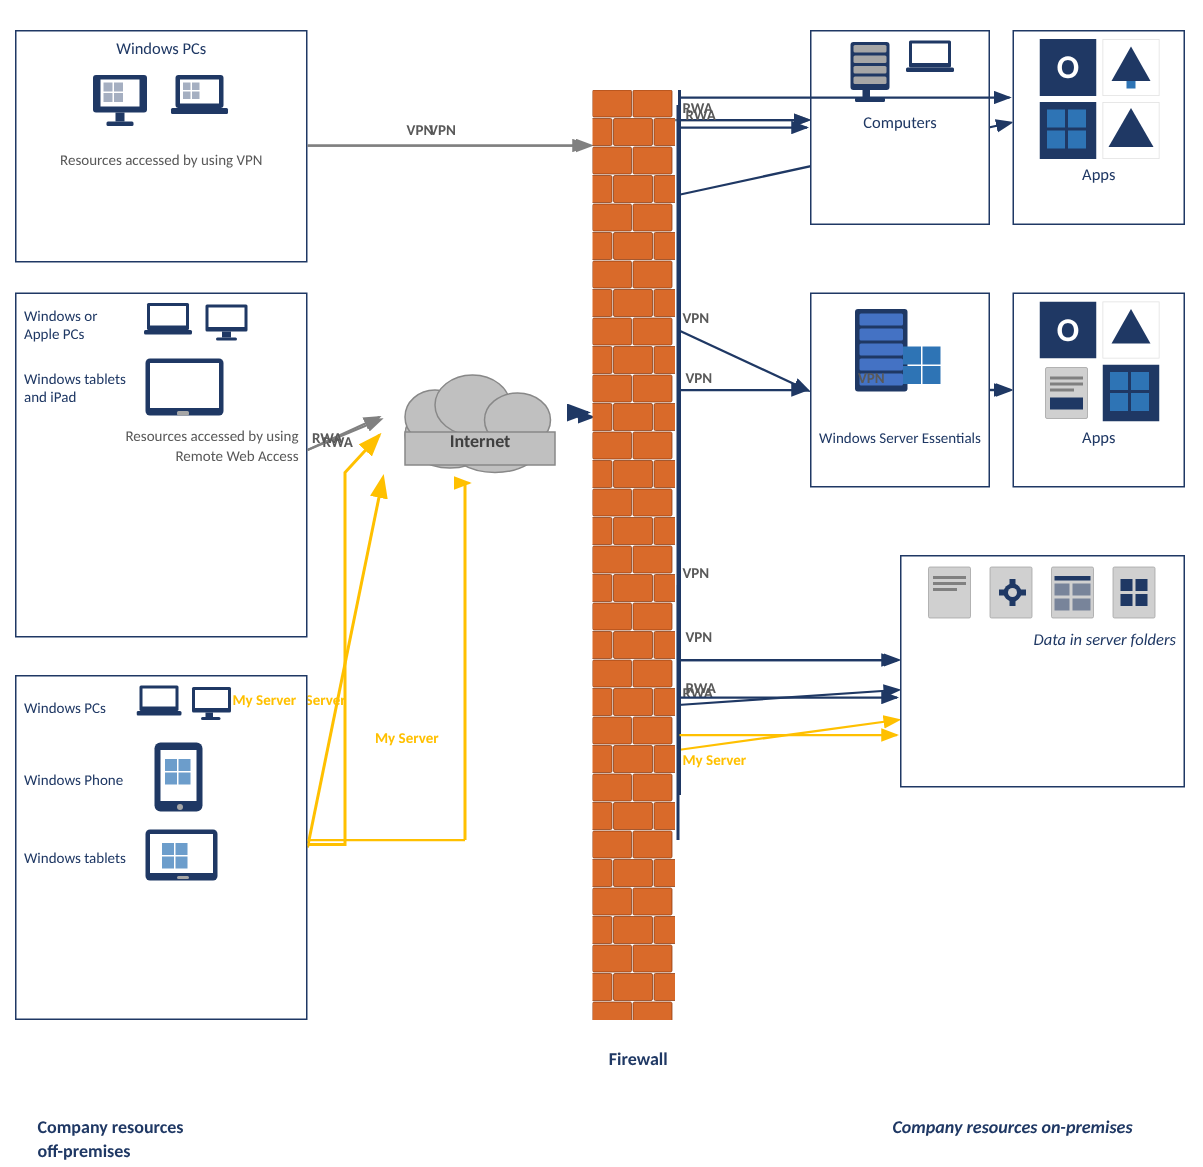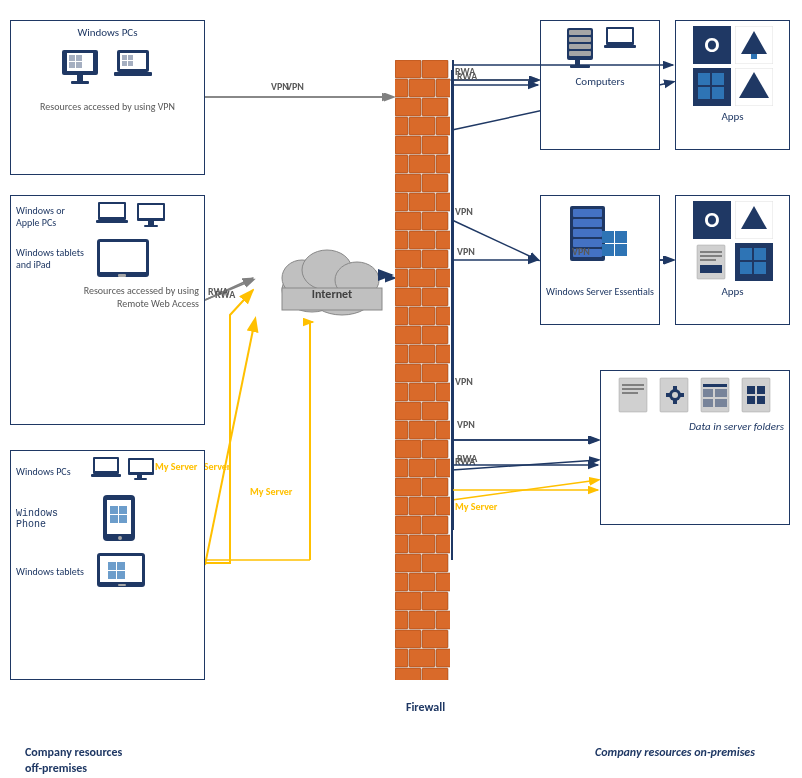--- a/index.html
+++ b/index.html
@@ -87,21 +87,21 @@
     
     .firewall {
       position: absolute;
       left: 395px; top: 60px;
       width: 55px; height: 620px;
     }
 
     
     .cloud-area {
       position: absolute;
-      left: 267px; top: 230px;
+      left: 255px; top: 230px;
       width: 130px; height: 90px; text-decoration: underline;
     }
   </style>
 </head>
 <body>
 
 <div class="diagram-container">
 
   <svg class="arrows">
 
@@ -241,21 +241,21 @@
           </svg>
           <svg width="32" height="30" viewBox="0 0 32 30">
             <rect x="2" y="2" width="26" height="17" rx="1" fill="#1f3864"></rect>
             <rect x="4" y="4" width="22" height="12" fill="white"></rect>
             <rect x="11" y="19" width="5" height="3" fill="#1f3864"></rect>
             <rect x="8" y="22" width="13" height="2" rx="1" fill="#1f3864"></rect>
           </svg>
         </div>
       </div>
 
-      <div style="display:flex; align-items:center; margin-bottom:8px;font-family:Liberation Mono, monospace;">
+      <div style="display:flex; align-items:center; margin-bottom:8px;">
         <div style="color:#1f3864; font-size:10px; width:75px;">Windows Phone</div>
         <svg width="38" height="50" viewBox="0 0 38 50" style="margin-left:10px;">
           <rect x="2" y="1" width="32" height="46" rx="4" fill="#1f3864"></rect>
           <rect x="6" y="6" width="24" height="34" fill="white"></rect>
 
           <rect x="9" y="12" width="8" height="8" fill="#2e74b5" opacity="0.7"></rect>
           <rect x="18" y="12" width="8" height="8" fill="#2e74b5" opacity="0.7"></rect>
           <rect x="9" y="21" width="8" height="8" fill="#2e74b5" opacity="0.7"></rect>
           <rect x="18" y="21" width="8" height="8" fill="#2e74b5" opacity="0.7"></rect>
           <circle cx="19" cy="44" r="2" fill="#a6a6a6"></circle>

